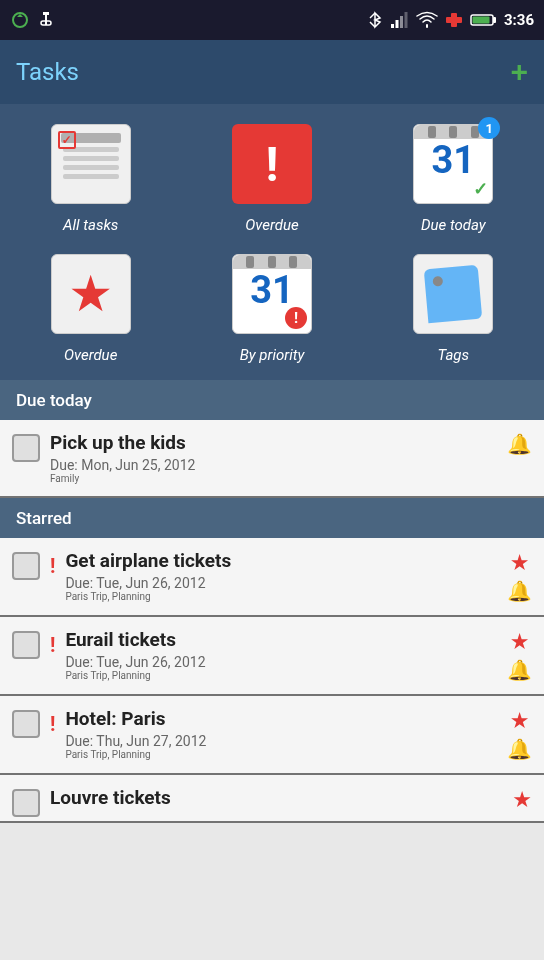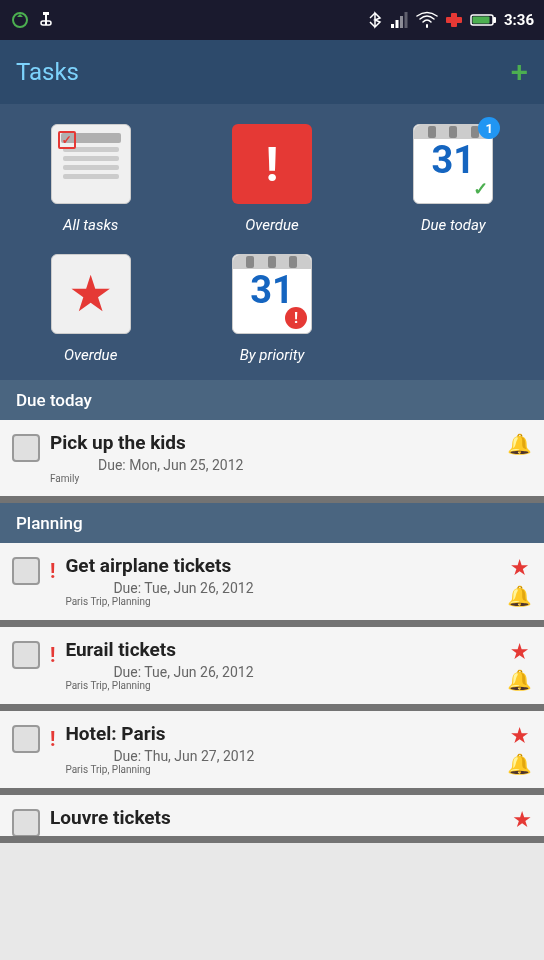--- a/index.html
+++ b/index.html
@@ -319,21 +319,21 @@
     }
 
     
     .task-list {
       background: #f0f0f0;
     }
     .task-item {
       display: flex;
       align-items: flex-start;
       padding: 12px 12px;
-      border-bottom: 7px solid #737373;
+      border-bottom: 2px solid #737373;
       background: #f5f5f5;
       gap: 10px;
       position: relative;
     }
     .task-checkbox {
       width: 28px;
       height: 28px;
       border: 2px solid #999;
       border-radius: 4px;
       background: #e0e0e0;
@@ -350,21 +350,20 @@
     .task-title {
       font-size: 19px;
       font-weight: bold;
       color: #222;
       line-height: 1.2;
     }
     .task-due {
       font-size: 14px;
       color: #666;
       margin-top: 2px;
-      margin-left: 48px;
     }
     .task-tags {
       font-size: 10px;
       color: #666;
     }
     .task-actions {
       display: flex;
       flex-direction: column;
       align-items: center;
       gap: 4px;
@@ -502,40 +501,50 @@
           <div class="cal-ring"></div>
           <div class="cal-ring"></div>
         </div>
         <div class="cal-number">31</div>
         <div class="priority-badge">!</div>
       </div>
     </div>
     <span class="category-label">By priority</span>
   </div>
 
+  <div class="category-item">
+    <div class="category-icon-wrap">
+      <div class="icon-tags">
+        <div class="tag-shape">
+          <div class="tag-hole"></div>
+        </div>
+      </div>
+    </div>
+    <span class="category-label">Tags</span>
+  </div>
 
 </div>
 
 <div class="section-header">Due today</div>
 <div class="task-list">
 
   <div class="task-item">
     <div class="task-checkbox"></div>
     <div class="task-content">
       <div class="task-title">Pick up the kids</div>
       <div class="task-due">Due: Mon, Jun 25, 2012</div>
       <div class="task-tags">Family</div>
     </div>
     <div class="task-actions">
       <span class="task-bell">🔔</span>
     </div>
   </div>
 </div>
 
-<div class="section-header">Planning</div>
+<div class="section-header">Starred</div>
 <div class="task-list">
 
   <div class="task-item">
     <div class="task-checkbox"></div>
     <span class="priority-exclaim">!</span>
     <div class="task-content">
       <div class="task-title">Get airplane tickets</div>
       <div class="task-due">Due: Tue, Jun 26, 2012</div>
       <div class="task-tags">Paris Trip, Planning</div>
     </div>

